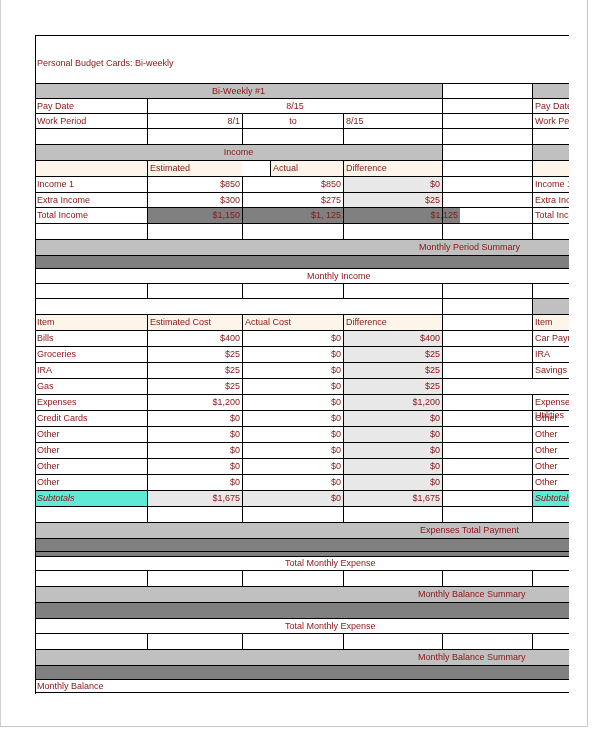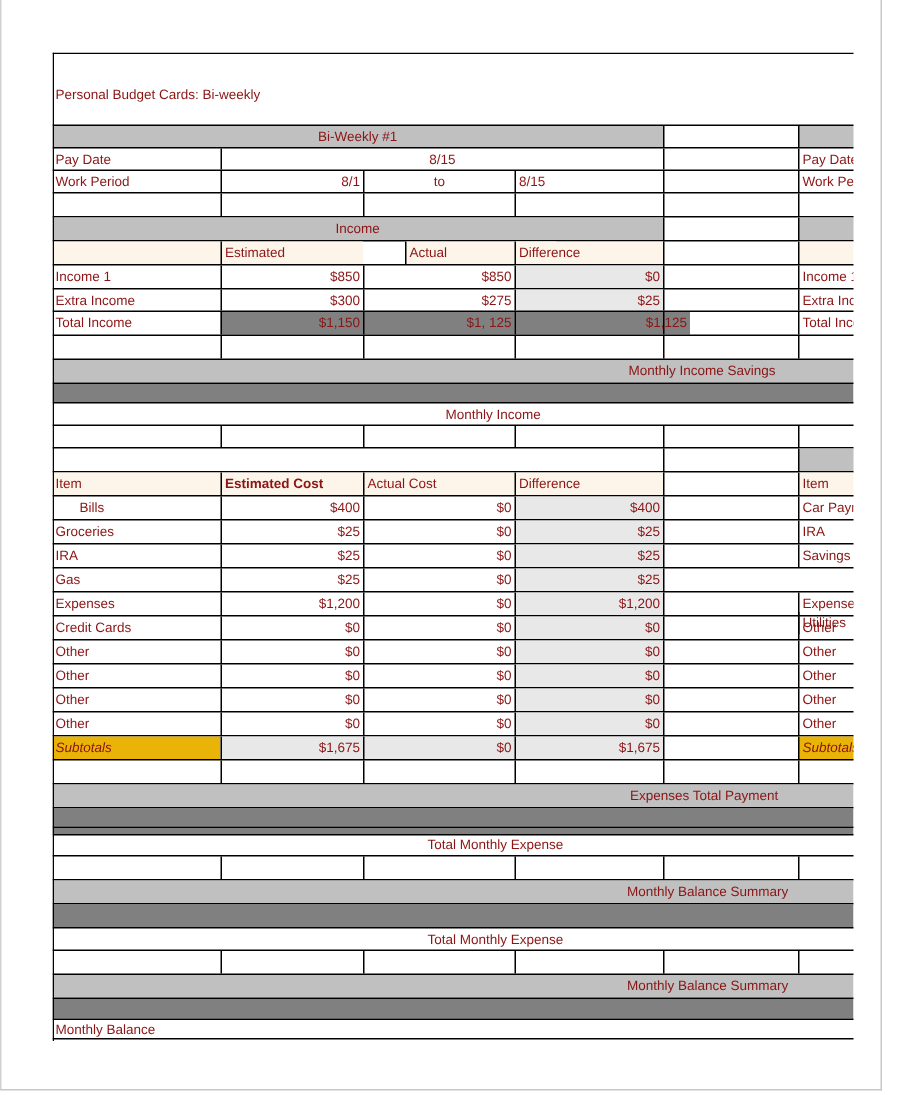--- a/index.html
+++ b/index.html
@@ -24,21 +24,21 @@
   .r { justify-content:flex-end; }
   .c { justify-content:center; }
   .b { font-weight:normal; }
   .i { font-style:italic; }
   .bl { border-left:1px solid #000; }
   .bt { border-top:1px solid #000; }
   .hdr { background:#c0c0c0; }
   .dark { background:#808080; }
   .cream { background:#fdf5ea; }
   .lgray { background:#e8e8e8; }
-  .blue { background:#eab308; }
+  .blue { background:#5eead4; }
 </style>
 </head>
 <body>
 
 <div class="page-frame"></div>
 
 <div class="sheet" id="sheet">
 
   <div class="row bt" style="top:0;height:48px;">
     <div class="cell" style="left:0;width:534px;padding-top:8px;">Personal Budget Cards: Bi-weekly</div>
@@ -118,53 +118,53 @@
   <div class="row bt" style="top:188px;height:16px;">
     <div class="cell" style="left:0;width:112px;"></div>
     <div class="cell bl" style="left:112px;width:95px;"></div>
     <div class="cell bl" style="left:207px;width:101px;"></div>
     <div class="cell bl" style="left:308px;width:99px;"></div>
     <div class="cell bl" style="left:407px;width:90px;"></div>
     <div class="cell bl" style="left:497px;width:60px;"></div>
   </div>
 
   <div class="row bt" style="top:204px;height:16px;">
-    <div class="cell hdr b" style="left:0;width:534px;padding-left:384px;">Monthly Income Savings</div>
+    <div class="cell hdr b" style="left:0;width:534px;padding-left:384px;">Monthly Period Summary</div>
   </div>
   <div class="row bt" style="top:220px;height:13px;">
     <div class="cell dark" style="left:0;width:534px;"></div>
   </div>
   <div class="row bt" style="top:233px;height:15px;">
-    <div class="cell b" style="left:0;width:534px;padding-left:262px;">Monthly Income</div>
+    <div class="cell b" style="left:10px;width:534px;padding-left:262px;">Monthly Income</div>
   </div>
   <div class="row bt" style="top:248px;height:15px;">
     <div class="cell" style="left:0;width:112px;"></div>
     <div class="cell bl" style="left:112px;width:95px;"></div>
     <div class="cell bl" style="left:207px;width:101px;"></div>
     <div class="cell bl" style="left:308px;width:99px;"></div>
     <div class="cell bl" style="left:407px;width:90px;"></div>
     <div class="cell bl" style="left:497px;width:60px;"></div>
   </div>
 
   <div class="row bt" style="top:263px;height:16px;">
     <div class="cell bl" style="left:407px;width:90px;"></div>
     <div class="cell hdr bl" style="left:497px;width:60px;"></div>
   </div>
   <div class="row bt" style="top:279px;height:16px;">
     <div class="cell cream b" style="left:0;width:112px;">Item</div>
-    <div class="cell cream bl" style="left:112px;width:95px;font-weight:bold;">Estimated Cost</div>
+    <div class="cell cream bl" style="left:112px;width:95px;">Estimated Cost</div>
     <div class="cell cream bl" style="left:207px;width:101px;">Actual Cost</div>
     <div class="cell cream bl" style="left:308px;width:99px;">Difference</div>
     <div class="cell bl" style="left:407px;width:90px;"></div>
     <div class="cell cream bl b" style="left:497px;width:60px;">Item</div>
   </div>
 
   <div id="expense-rows">
       <div class="row bt" style="top: 295px; height: 16px;">
-        <div class="cell" style="left:16px;width:112px;">Bills</div>
+        <div class="cell" style="left:0;width:112px;">Bills</div>
         <div class="cell bl r" style="left:112px;width:95px;">$400</div>
         <div class="cell bl r" style="left:207px;width:101px;">$0</div>
         <div class="cell bl r lgray" style="left:308px;width:99px;">$400</div>
         <div class="cell bl" style="left:407px;width:90px;"></div>
         <div class="cell bl" style="left:497px;width:60px;">Car Payment</div>
       </div>
       <div class="row bt" style="top: 311px; height: 16px;">
         <div class="cell" style="left:0;width:112px;">Groceries</div>
         <div class="cell bl r" style="left:112px;width:95px;">$25</div>
         <div class="cell bl r" style="left:207px;width:101px;">$0</div>

